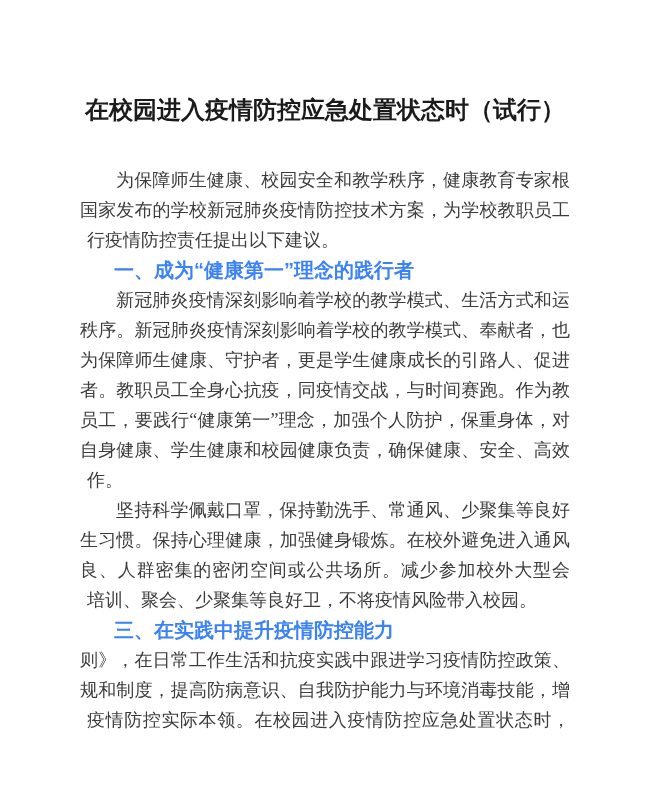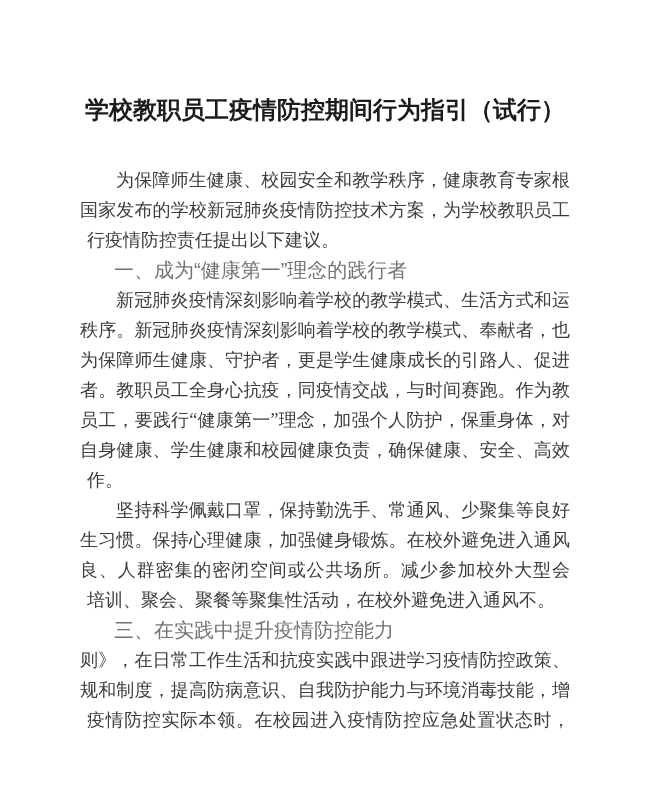--- a/index.html
+++ b/index.html
@@ -29,26 +29,26 @@
     white-space: nowrap;
     color: #1b1b1b;
     font-family: "Liberation Serif", serif;
   }
   .doc-body {
     margin-top: 37px;
     color: #3c3c3c;
   }
   .heading {
     font-family: "Liberation Sans", sans-serif;
-    font-weight: 400;
+    font-weight: 700;
     font-size: 20px;
     height: 30px;
     line-height: 30px;
     padding-left: 34px;
-    color: #737373;
+    color: #3b82f6;
     overflow: hidden;
   }
   .paragraph {
     margin: 0;
   }
   .line {
     font-size: 18px;
     height: 30px;
     line-height: 30px;
     text-align: justify;
@@ -66,21 +66,21 @@
   }
   
   .paragraph.clipped .line.last {
     text-align-last: justify;
   }
 </style>
 </head>
 <body>
 
 <div class="page">
-  <h1 class="doc-title">学校教职员工疫情防控期间行为指引（试行）</h1>
+  <h1 class="doc-title">在校园进入疫情防控应急处置状态时（试行）</h1>
 
   <div class="doc-body">
 
     <div class="paragraph">
         <div class="line first">为保障师生健康、校园安全和教学秩序，健康教育专家根据</div>
         <div class="line">国家发布的学校新冠肺炎疫情防控技术方案，为学校教职员工履</div>
         <div class="line last">行疫情防控责任提出以下建议。</div>
       </div>
 
     <div class="heading">一、成为“健康第一”理念的践行者</div>
@@ -91,21 +91,21 @@
         <div class="line">者。教职员工全身心抗疫，同疫情交战，与时间赛跑。作为教职</div>
         <div class="line">员工，要践行“健康第一”理念，加强个人防护，保重身体，对</div>
         <div class="line">自身健康、学生健康和校园健康负责，确保健康、安全、高效工</div>
         <div class="line last">作。</div>
       </div>
 
     <div class="paragraph">
         <div class="line first">坚持科学佩戴口罩，保持勤洗手、常通风、少聚集等良好卫</div>
         <div class="line">生习惯。保持心理健康，加强健身锻炼。在校外避免进入通风不</div>
         <div class="line">良、人群密集的密闭空间或公共场所。减少参加校外大型会议、</div>
-        <div class="line last">培训、聚会、聚餐等聚集性活动，在校外避免进入通风不。</div>
+        <div class="line last">培训、聚会、少聚集等良好卫，不将疫情风险带入校园。</div>
       </div>
 
     <div class="heading">三、在实践中提升疫情防控能力</div>
     <div class="paragraph clipped">
         <div class="line">则》，在日常工作生活和抗疫实践中跟进学习疫情防控政策、法</div>
         <div class="line">规和制度，提高防病意识、自我防护能力与环境消毒技能，增强</div>
         <div class="line last">疫情防控实际本领。在校园进入疫情防控应急处置状态时，按岗</div>
       </div>
 
   </div>

